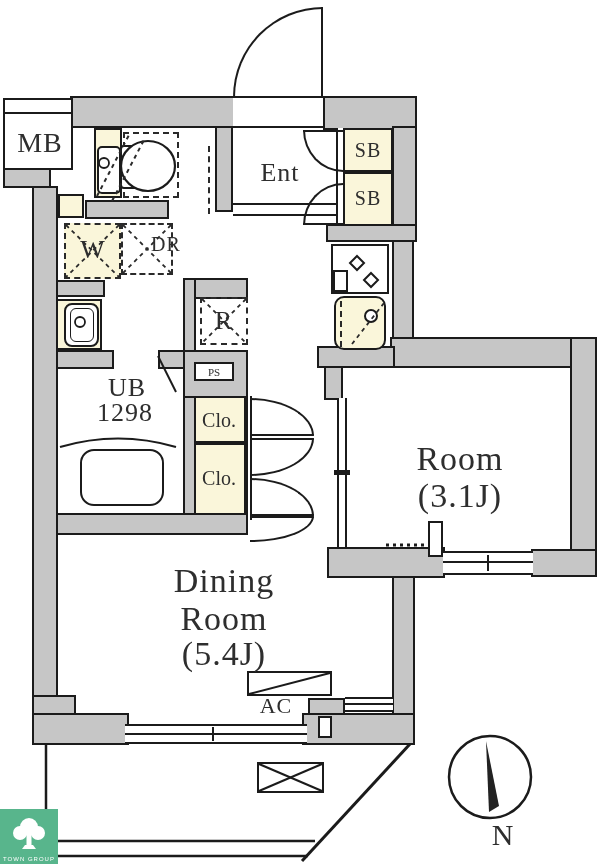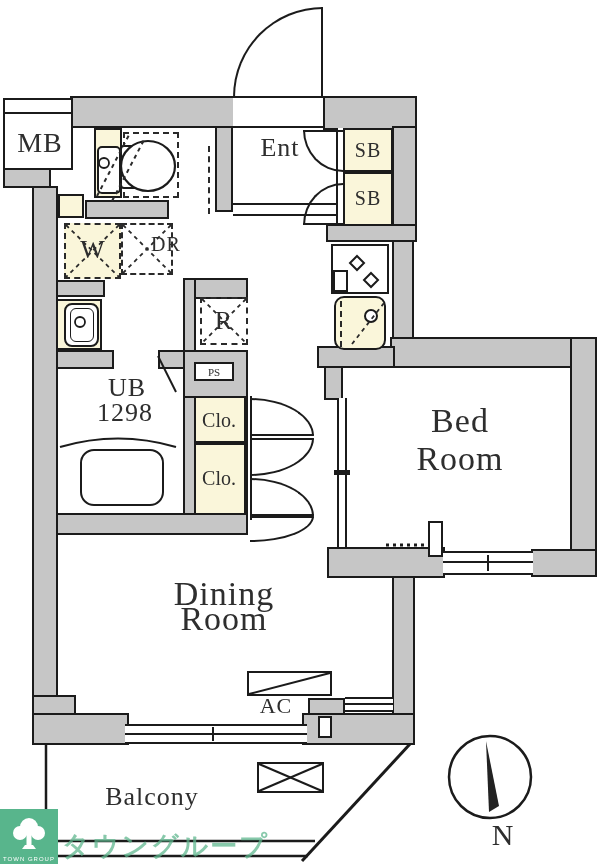--- a/index.html
+++ b/index.html
@@ -142,40 +142,39 @@
     <line x1="46" y1="841" x2="315" y2="841" stroke="#1b1b1b" stroke-width="2.5"></line>
     <line x1="46" y1="856" x2="308" y2="856" stroke="#1b1b1b" stroke-width="2.5"></line>
     <line x1="410" y1="744" x2="302" y2="861" stroke="#1b1b1b" stroke-width="3"></line>
     <rect x="36" y="827" width="17" height="23" fill="#1b1b1b"></rect>
 
     <circle cx="490" cy="777" r="41" fill="#fff" stroke="#1b1b1b" stroke-width="2.5"></circle>
     <polygon points="486,741 499,806 489,812" fill="#222"></polygon>
   </svg>
 
   <div class="lbl" style="left:40px;top:143px;font-size:28px">MB</div>
-  <div class="lbl" style="left:280px;top:148px;font-size:26px">Ent</div>
+  <div class="lbl" style="left:280px;top:173px;font-size:26px">Ent</div>
   <div class="lbl" style="left:368px;top:150px;font-size:20px">SB</div>
   <div class="lbl" style="left:368px;top:198px;font-size:20px">SB</div>
   <div class="lbl" style="left:166px;top:244px;font-size:20px">DR</div>
   <div class="lbl" style="left:93px;top:250px;font-size:26px">W</div>
   <div class="lbl" style="left:224px;top:321px;font-size:26px">R</div>
   <div class="lbl" style="left:127px;top:388px;font-size:26px">UB</div>
   <div class="lbl" style="left:125px;top:413px;font-size:26px">1298</div>
   <div class="lbl" style="left:214px;top:372px;font-size:11px;letter-spacing:0">PS</div>
   <div class="lbl" style="left:219px;top:420px;font-size:20px;letter-spacing:0">Clo.</div>
   <div class="lbl" style="left:219px;top:478px;font-size:20px;letter-spacing:0">Clo.</div>
-  <div class="lbl" style="left:460px;top:421px;font-size:34px">Bed</div>
   <div class="lbl" style="left:460px;top:459px;font-size:34px">Room</div>
-  <div class="lbl" style="left:224px;top:594px;font-size:34px">Dining</div>
+  <div class="lbl" style="left:460px;top:496px;font-size:34px">(3.1J)</div>
+  <div class="lbl" style="left:224px;top:581px;font-size:34px">Dining</div>
   <div class="lbl" style="left:224px;top:619px;font-size:34px">Room</div>
+  <div class="lbl" style="left:224px;top:654px;font-size:34px">(5.4J)</div>
   <div class="lbl" style="left:276px;top:706px;font-size:22px">AC</div>
-  <div class="lbl" style="left:152px;top:797px;font-size:26px">Balcony</div>
   <div class="lbl" style="left:503px;top:835px;font-size:30px">N</div>
 
-  <div class="wm" style="left:62px;top:828px;font-size:27px;font-weight:bold;letter-spacing:2px;color:rgba(96,183,143,0.75)">タウングループ</div>
   <div class="a z7" style="left:0px;top:809px;width:58px;height:55px;background:#58b58c;z-index:9">
     <svg width="58" height="55" viewBox="0 0 58 55">
       <circle cx="29" cy="18" r="9" fill="#fff"></circle>
       <circle cx="20" cy="24" r="7" fill="#fff"></circle>
       <circle cx="38" cy="24" r="7" fill="#fff"></circle>
       <rect x="26.5" y="22" width="5" height="18" fill="#fff"></rect>
       <path d="M22 40 L36 40 L33 36 L25 36 Z" fill="#fff"></path>
     </svg>
     <div style="position:absolute;left:0;bottom:2px;width:100%;text-align:center;font-size:6px;color:#fff;font-family:'Liberation Sans',sans-serif;letter-spacing:1px">TOWN GROUP</div>
   </div>

